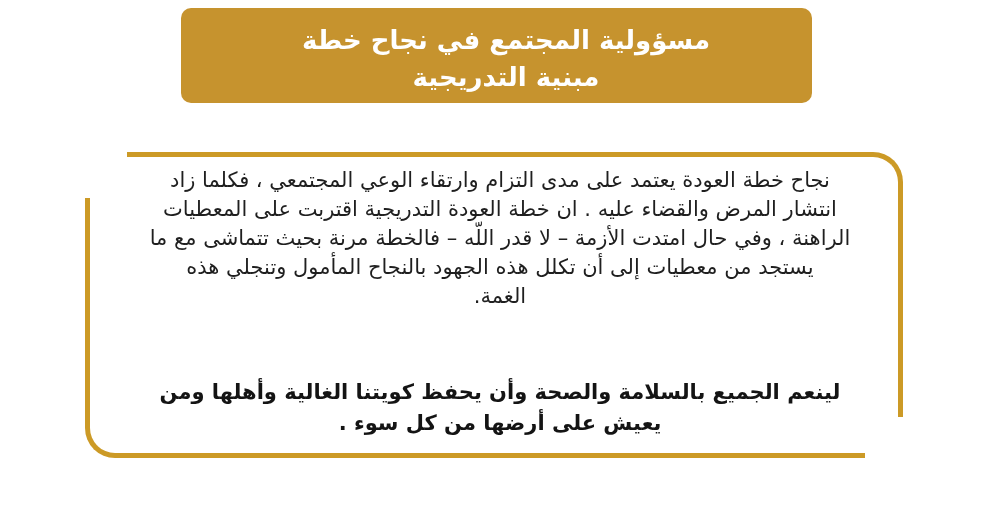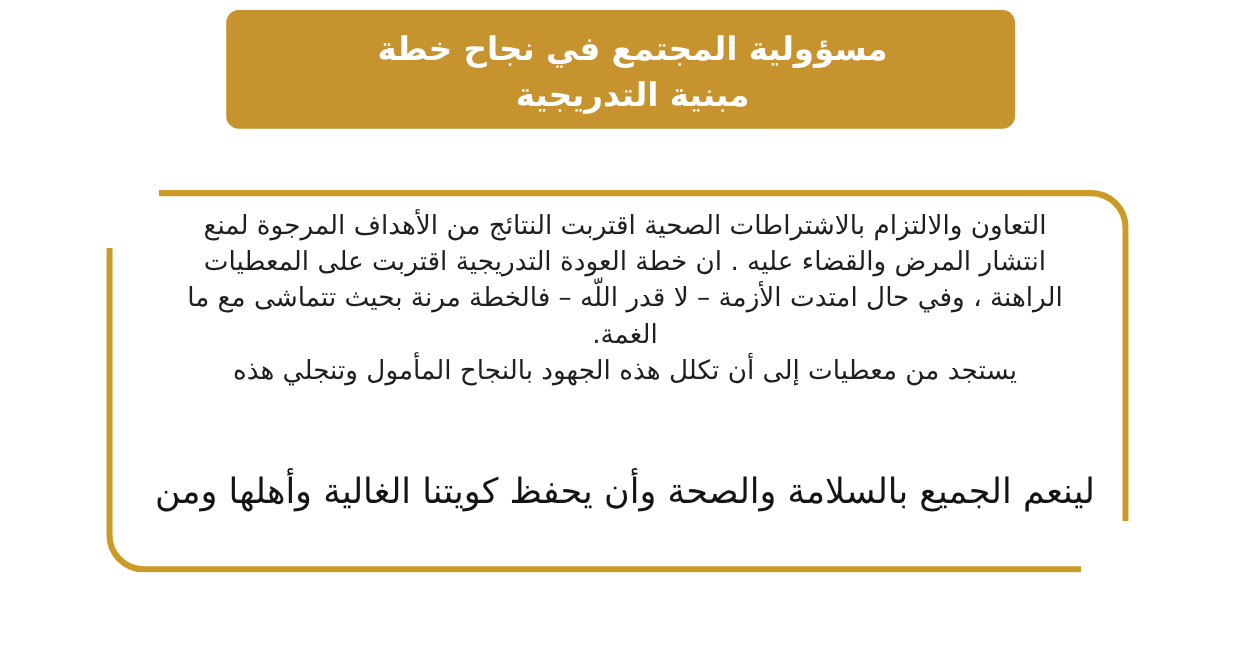--- a/index.html
+++ b/index.html
@@ -73,43 +73,44 @@
     line-height: 29px;
   }
   .closing-text {
     position: absolute;
     left: 110px;
     top: 377px;
     width: 780px;
     direction: rtl;
     text-align: center;
     color: #141414;
-    font-weight: normal;
-    font-size: 28px;
+    font-weight: bold;
+    font-size: 21px;
     line-height: 31px;
   }
 </style>
 </head>
 <body>
 
 <div class="page">
 
   <div class="title-box">
     <div>مسؤولية المجتمع في نجاح خطة</div>
     <div>مبنية التدريجية</div>
   </div>
 
   <div class="frame-top-right"></div>
   <div class="frame-bottom-left"></div>
 
   <div class="body-text">
-    <div>التعاون والالتزام بالاشتراطات الصحية اقتربت النتائج من الأهداف المرجوة لمنع</div>
+    <div>نجاح خطة العودة يعتمد على مدى التزام وارتقاء الوعي المجتمعي ، فكلما زاد</div>
     <div>انتشار المرض والقضاء عليه . ان خطة العودة التدريجية اقتربت على المعطيات</div>
     <div>الراهنة ، وفي حال امتدت الأزمة – لا قدر اللّه – فالخطة مرنة بحيث تتماشى مع ما</div>
+    <div>يستجد من معطيات إلى أن تكلل هذه الجهود بالنجاح المأمول وتنجلي هذه</div>
     <div>الغمة.</div>
-    <div>يستجد من معطيات إلى أن تكلل هذه الجهود بالنجاح المأمول وتنجلي هذه</div>
   </div>
 
   <div class="closing-text">
     <div>لينعم الجميع بالسلامة والصحة وأن يحفظ كويتنا الغالية وأهلها ومن</div>
+    <div>يعيش على أرضها من كل سوء .</div>
   </div>
 
 </div>
 
 </body></html>

